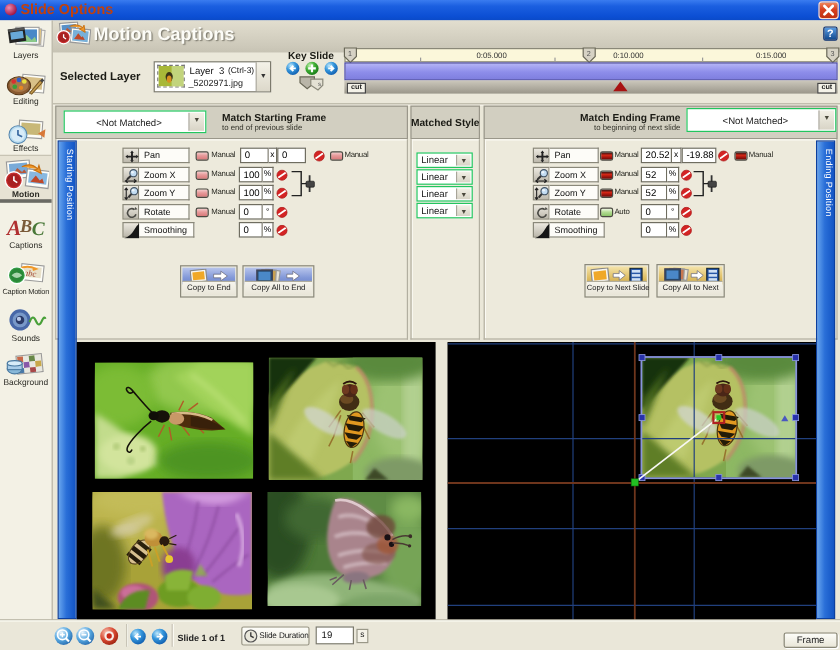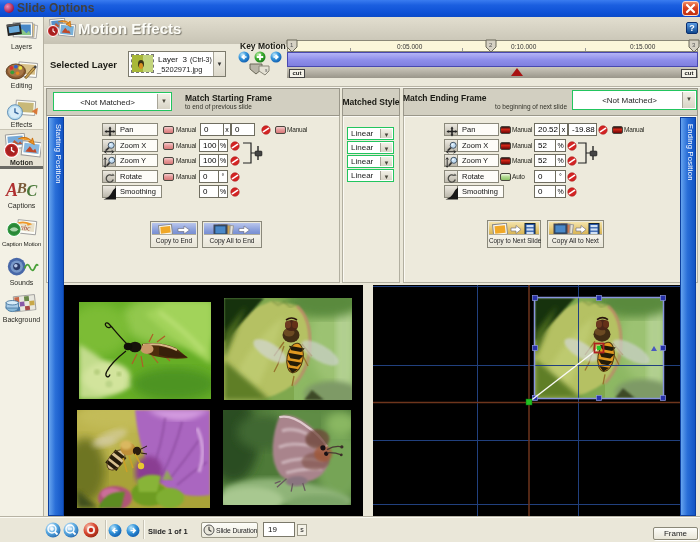--- a/index.html
+++ b/index.html
@@ -2,21 +2,21 @@
 <html><head>
 <meta charset="utf-8">
 <style>
   html,body{margin:0;padding:0;}
   #app{position:relative;width:700px;height:542px;overflow:hidden;
        font-family:"Liberation Sans",sans-serif;background:#eae7d8;}
   .abs{position:absolute;}
   
   #titlebar{left:0;top:0;width:700px;height:17px;
     background:linear-gradient(#3a7cf0 0%,#1b5fe0 30%,#0c4fd4 80%,#0a4ac8 100%);}
-  #titletxt{left:17px;top:1px;font-size:12px;font-weight:bold;color:#404040;letter-spacing:0px;}
+  #titletxt{left:17px;top:1px;font-size:12px;font-weight:bold;color:#c2410c;letter-spacing:0px;}
   #titleicon{left:4px;top:3px;width:10px;height:10px;border-radius:50%;
     background:radial-gradient(circle at 35% 35%,#f08ab0,#a01848 70%);}
   #xbtn{left:682px;top:1px;width:17px;height:15px;border-radius:3px;
     background:linear-gradient(#f08a60,#d84020 45%,#c03010);
     border:1px solid #ffd8c8;box-sizing:border-box;
     color:#fff;font-weight:bold;font-size:11px;text-align:center;line-height:13px;}
   
   #hband{left:44px;top:17px;width:656px;height:27px;
     background:linear-gradient(#e2decf,#cdc9ba 80%,#c6c2b3);border-bottom:1px solid #f8f6ee;}
   #metitle{left:78px;top:20px;font-size:15px;font-weight:bold;color:#fcfcf7;
@@ -101,21 +101,21 @@
     <rect x="5.5" y="2.5" width="12" height="8" fill="#5890c8" transform="rotate(-5 11 6)"></rect>
     <path d="M7 9 L10 5 L13 8 L14 7 L16 9 Z" fill="#b85838" transform="rotate(-5 11 6)"></path>
     <rect x="13" y="6" width="16" height="12" fill="#fdfdf8" stroke="#999" transform="rotate(6 21 12)"></rect>
     <rect x="14.5" y="7.5" width="13" height="9" fill="#78b0d8" transform="rotate(6 21 12)"></rect>
     <path d="M16 15 L19 10 L22 13 L23 12 L25 15 Z" fill="#c04828" transform="rotate(6 21 12)"></path>
     <path d="M12 4 Q18 1 23 5 L20 6 L25 9 L24 3 L23 5" fill="#f09828" stroke="#c87010" stroke-width="0.8"></path>
     <circle cx="7" cy="13" r="5.5" fill="#c83030" stroke="#fff" stroke-width="1"></circle>
     <circle cx="7" cy="13" r="4.2" fill="#a82020"></circle>
     <path d="M7 10.5 L7 13 L9 14.5" stroke="#fff" stroke-width="1.1" fill="none"></path>
   </svg>
-  <div class="abs" id="metitle">Motion Effects</div>
+  <div class="abs" id="metitle">Motion Captions</div>
   <div class="abs" id="helpbtn">?</div>
 
   <div class="abs" id="subband"></div>
   <div class="abs lbl-b" style="left:50px;top:59px;font-size:9.5px;">Selected Layer</div>
 
   <div class="abs whitebox" style="left:128px;top:51px;width:98px;height:26px;"></div>
   <div class="abs" style="left:131px;top:54px;width:23px;height:19px;border:1px dashed #777;box-sizing:border-box;">
     <svg width="21" height="17" style="display:block">
       <rect width="21" height="17" fill="#a8b838"></rect>
       <rect x="11" y="0" width="10" height="17" fill="#c2d47c"></rect>
@@ -123,21 +123,21 @@
       <ellipse cx="9" cy="11" rx="2" ry="3" fill="#d89020"></ellipse>
     </svg>
   </div>
   <div class="abs" style="left:158px;top:55px;font-size:8px;color:#111;">Layer&nbsp; 3</div>
   <div class="abs" style="left:190px;top:56px;font-size:7px;color:#111;">(Ctrl-3)</div>
   <div class="abs" style="left:157px;top:65px;font-size:7.5px;color:#222;">_5202971.jpg</div>
   <div class="abs" style="left:213px;top:52px;width:12px;height:24px;background:linear-gradient(#f4f2e8,#dcd8ca);border-left:1px solid #a8a598;box-sizing:border-box;">
     <div style="font-size:6px;color:#333;text-align:center;margin-top:9px;">▼</div>
   </div>
 
-  <div class="abs lbl-b" style="left:240px;top:41px;font-size:8.5px;">Key Motion</div>
+  <div class="abs lbl-b" style="left:240px;top:41px;font-size:8.5px;">Key Slide</div>
   <svg class="abs" style="left:238px;top:51px;" width="44" height="12" viewBox="0 0 44 12">
     <defs>
       <radialGradient id="bluesph" cx="0.35" cy="0.3" r="0.8">
         <stop offset="0" stop-color="#bfe8fb"></stop>
           <stop offset="0.45" stop-color="#3596dc"></stop>
           <stop offset="1" stop-color="#0a55a8"></stop>
       </radialGradient>
       <radialGradient id="greensph" cx="0.35" cy="0.3" r="0.8">
         <stop offset="0" stop-color="#ccf4b8"></stop>
           <stop offset="0.45" stop-color="#3fae34"></stop>
@@ -324,21 +324,21 @@
   <div class="abs phdr" style="left:342px;top:88px;width:58px;height:28px;"></div>
   <div class="abs pbody" style="left:342px;top:116px;width:58px;height:167px;"></div>
   <div class="abs lbl-b" style="left:342px;top:97px;width:58px;font-size:8.5px;text-align:center;">Matched Style</div>
 
   <div class="abs phdr" style="left:403px;top:88px;width:295px;height:28px;"></div>
   <div class="abs pbody" style="left:403px;top:116px;width:295px;height:167px;"></div>
   <div class="ddown" style="left:572px;top:90px;width:125px;height:20px;">
     <div style="font-size:8px;color:#222;text-align:center;margin-top:5px;margin-right:10px;">&lt;Not Matched&gt;</div>
     <div class="ddarrow"></div>
   </div>
-  <div class="abs lbl-b" style="left:403px;top:93px;width:164px;font-size:8.5px;">Match Ending Frame</div>
+  <div class="abs lbl-b" style="left:403px;top:93px;width:164px;font-size:8.5px;text-align:right;">Match Ending Frame</div>
   <div class="abs" style="left:403px;top:103px;width:164px;font-size:6.5px;color:#33332a;text-align:right;">to beginning of next slide</div>
   <div class="abs vtab" style="left:680px;top:117px;width:16px;height:399px;">Ending Position</div>
 
   <svg width="0" height="0" style="position:absolute">
     <defs>
       <g id="ic-pan">
           <path d="M7 1.5 L5.5 3.5 H8.5 Z M7 11.5 L5.5 9.5 H8.5 Z M1.5 6.5 L3.5 5 V8 Z M12.5 6.5 L10.5 5 V8 Z" fill="#222"></path>
           <path d="M7 3 V10 M3 6.5 H11" stroke="#222" stroke-width="1.6"></path>
         </g>
       <g id="ic-zoomx">

